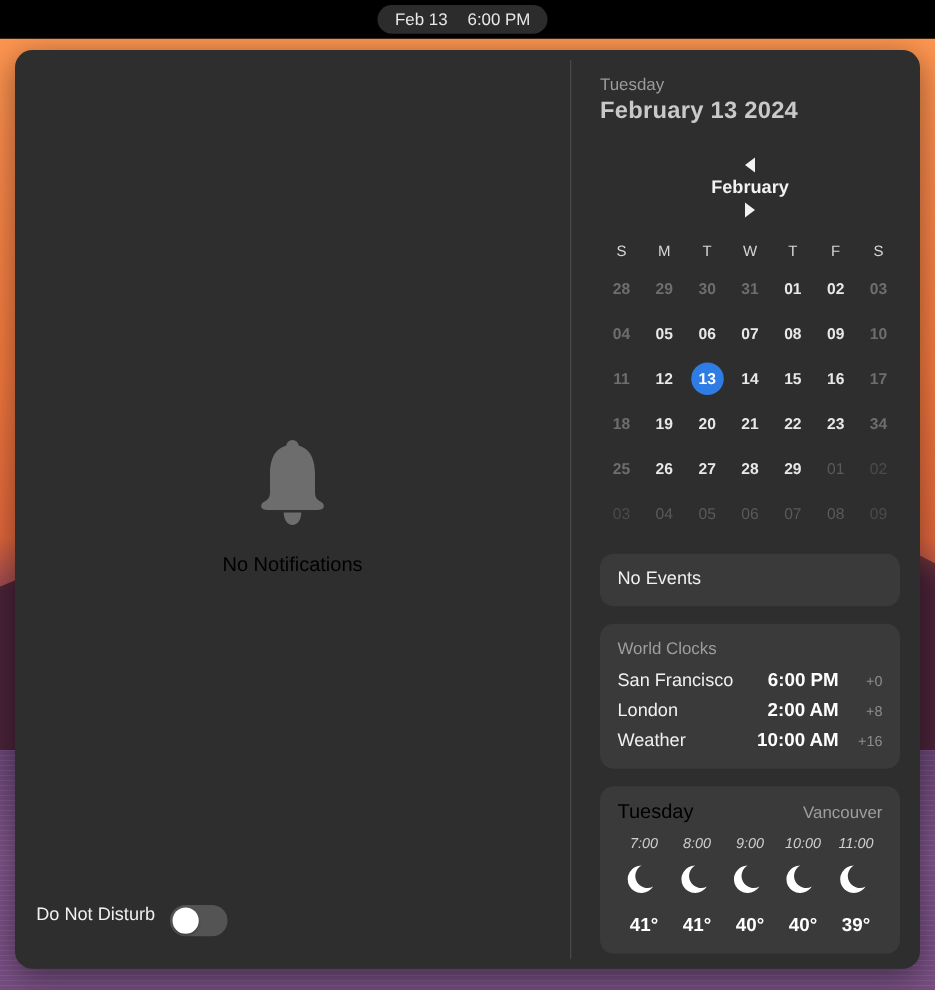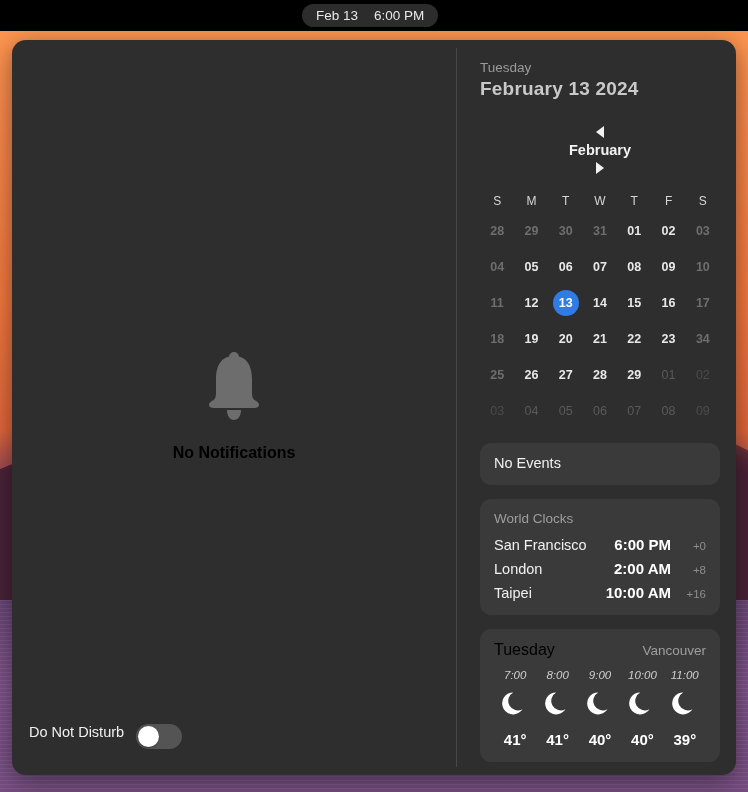--- a/index.html
+++ b/index.html
@@ -115,21 +115,20 @@
     width: 444px;
     height: 735px;
     flex: 0 0 444px;
   }
   #notif-empty {
     position: absolute;
     left: 0;
     top: 310px;
     width: 444px;
     text-align: center;
-    font-weight: bold;
   }
   #bell-icon { display: block; margin: 0 auto 22px; }
   #dnd-row {
     position: absolute;
     left: 17px;
     bottom: 26px;
     display: flex;
     gap: 12px;
   }
   #dnd-label {
@@ -519,21 +518,21 @@
               <div class="clock-city">San Francisco</div>
               <div class="clock-time">6:00 PM</div>
               <div class="clock-offset">+0</div>
             </div>
             <div class="clock-row">
               <div class="clock-city">London</div>
               <div class="clock-time">2:00 AM</div>
               <div class="clock-offset">+8</div>
             </div>
             <div class="clock-row">
-              <div class="clock-city">Taipei</div>
+              <div class="clock-city">Weather</div>
               <div class="clock-time">10:00 AM</div>
               <div class="clock-offset">+16</div>
             </div>
           </div>
       </div>
 
       <div class="card">
         <div class="card-head-row">
           <div>Tuesday</div>
           <div class="card-head-right">Vancouver</div>

